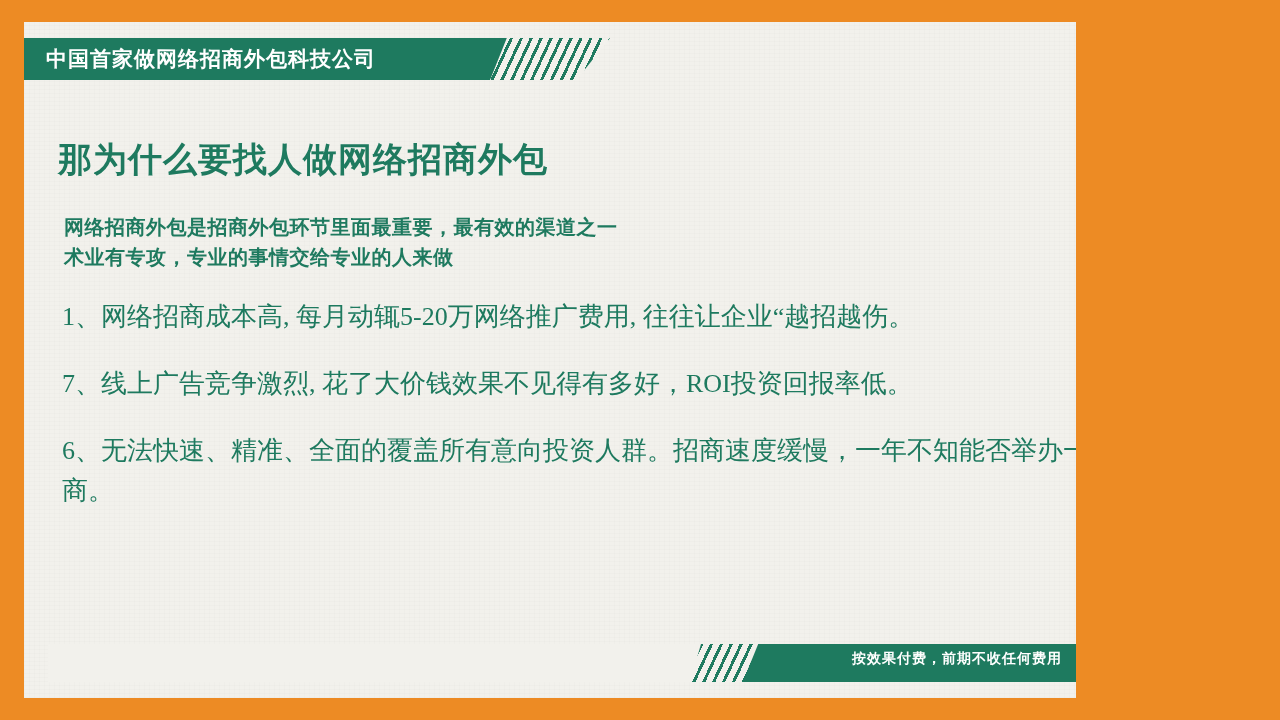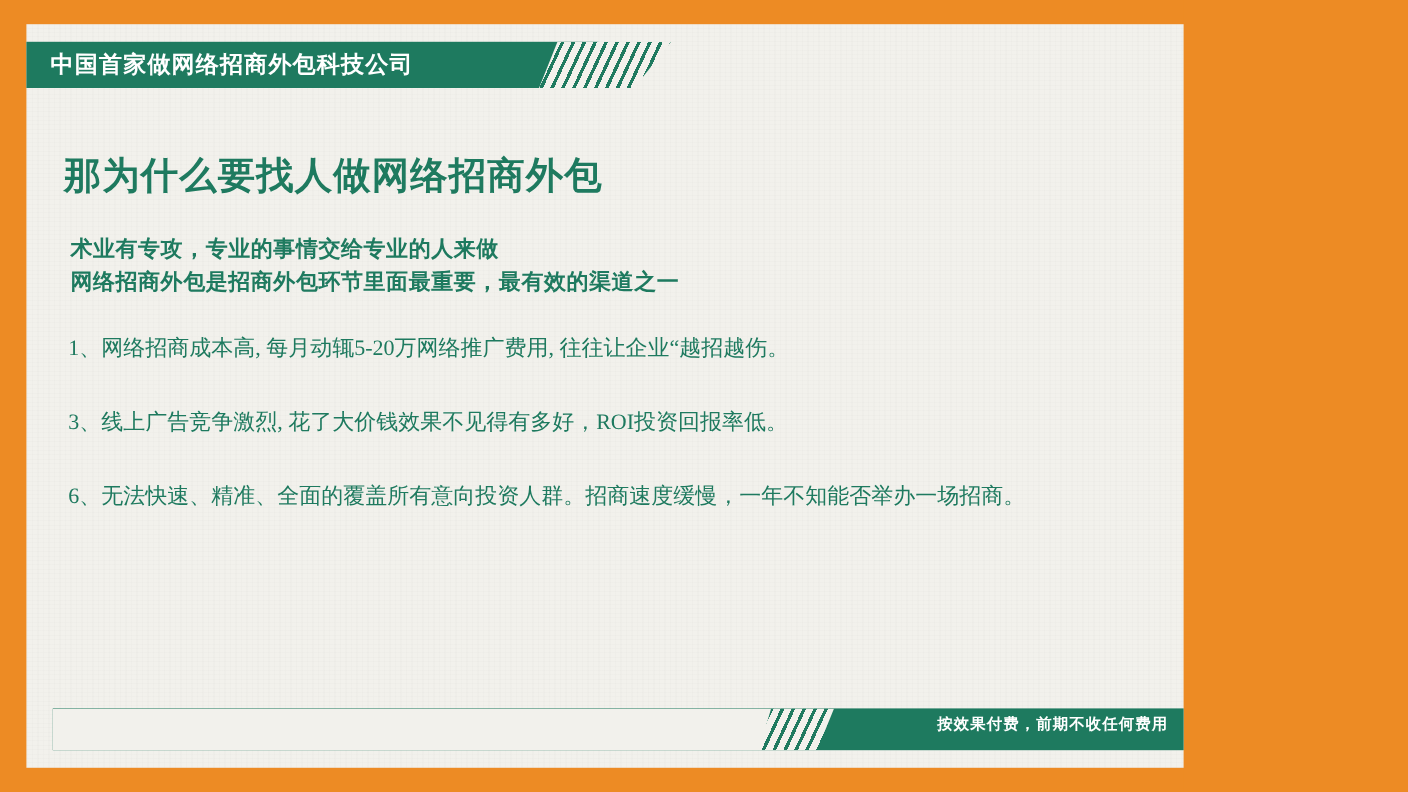--- a/index.html
+++ b/index.html
@@ -86,21 +86,21 @@
   }
   .subtitle div { white-space: nowrap; }
   
   .body-list {
     position: absolute;
     left: 62px;
     top: 297px;
     width: 1120px;
     color: #1E7A5F;
     font-family: "Liberation Serif", serif;
-    font-size: 20px;
+    font-size: 26px;
     line-height: 40px;
   }
   .body-item {
     margin-bottom: 27px;
     white-space: pre-wrap;
   }
   
   .bottom-bar {
     position: absolute;
     left: 48px;
@@ -145,27 +145,27 @@
 
   <div class="panel"></div>
 
   <div class="header-band"></div>
   <div class="header-hatch"></div>
   <div class="header-text">中国首家做网络招商外包科技公司</div>
 
   <div class="title">那为什么要找人做网络招商外包</div>
 
   <div class="subtitle">
+    <div>网络招商外包是招商外包环节里面最重要，最有效的渠道之一</div>
     <div>术业有专攻，专业的事情交给专业的人来做</div>
-    <div>网络招商外包是招商外包环节里面最重要，最有效的渠道之一</div>
   </div>
 
   <div class="body-list">
     <div class="body-item">1、网络招商成本高, 每月动辄5-20万网络推广费用, 往往让企业“越招越伤。</div>
-    <div class="body-item">3、线上广告竞争激烈, 花了大价钱效果不见得有多好，ROI投资回报率低。</div>
+    <div class="body-item">7、线上广告竞争激烈, 花了大价钱效果不见得有多好，ROI投资回报率低。</div>
     <div class="body-item">6、无法快速、精准、全面的覆盖所有意向投资人群。招商速度缓慢，一年不知能否举办一场招商。</div>
   </div>
 
   <div class="bottom-bar"></div>
   <div class="bottom-bar-notch"></div>
   <div class="bottom-hatch"></div>
   <div class="bottom-text">按效果付费，前期不收任何费用</div>
 
 </div>
 

